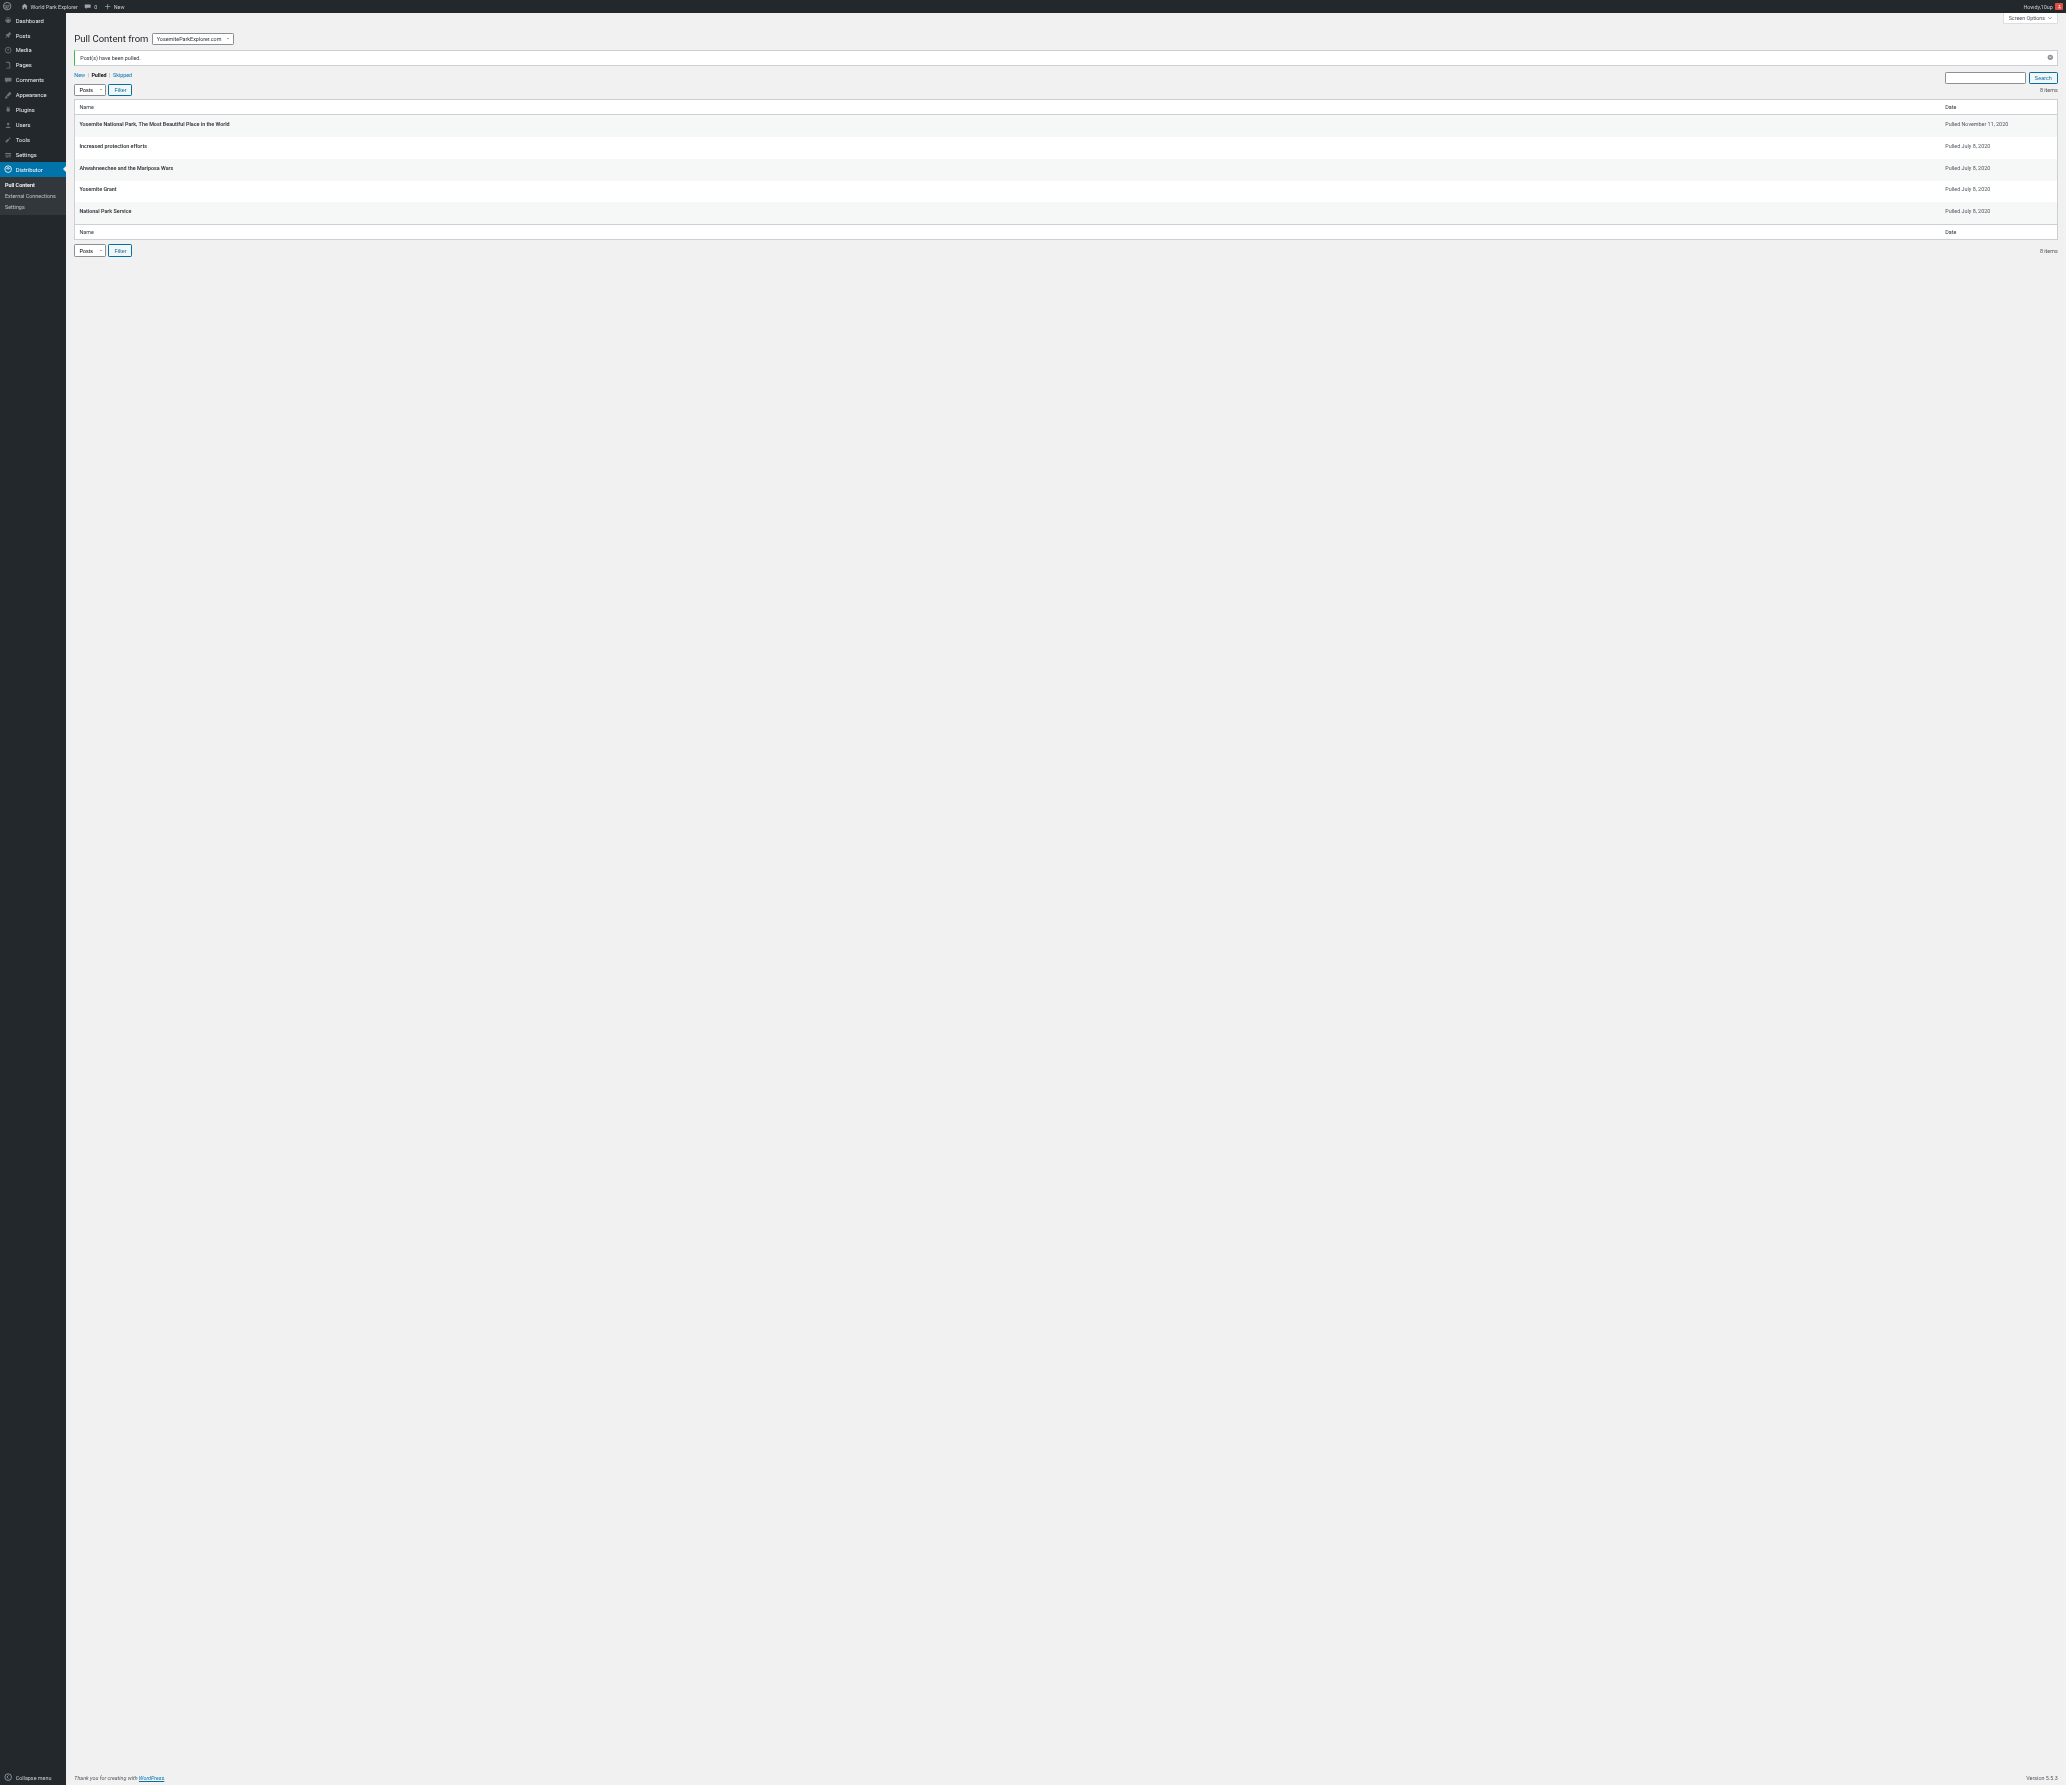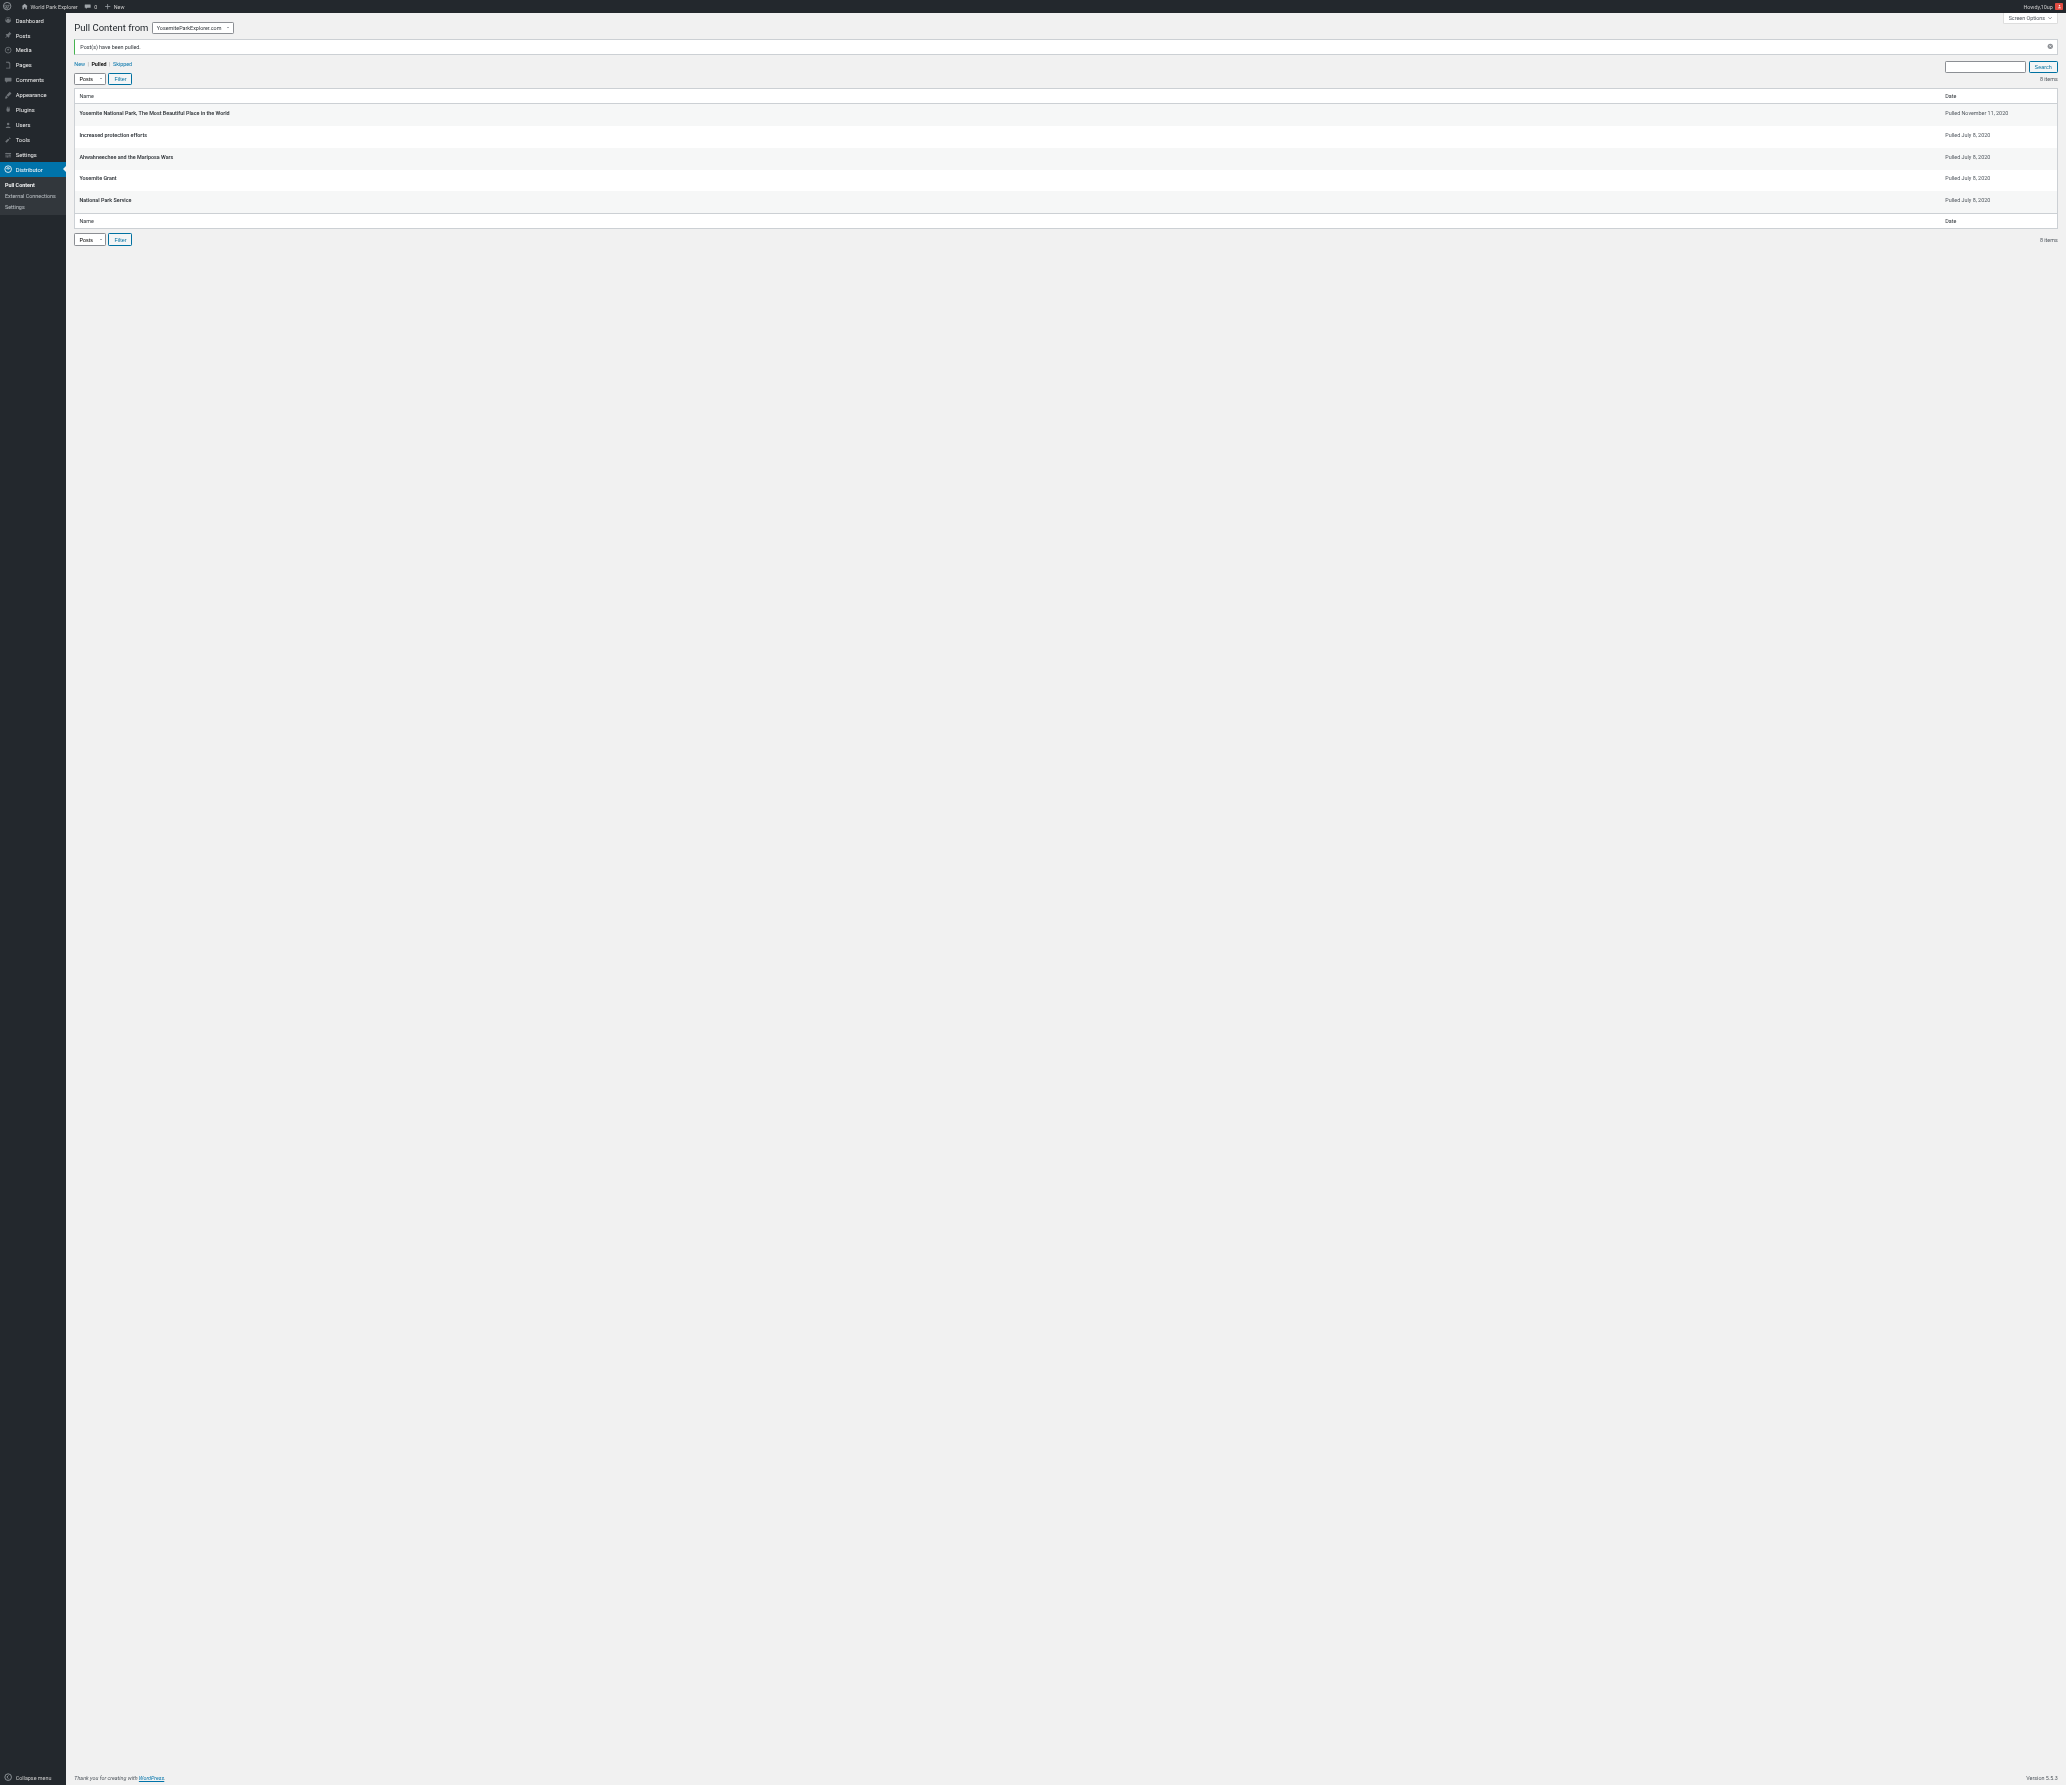--- a/index.html
+++ b/index.html
@@ -103,21 +103,21 @@
   color: #50575e;
   cursor: pointer;
   display: flex;
   align-items: center;
   gap: 2.5px;
   border-radius: 0 0 1.7px 1.7px;
 }
 
 .page-title-row {
   display: flex; align-items: center;
-  margin-top: 5px;
+  margin-top: 16px;
   margin-bottom: 5px;
 }
 .page-title {
   font-size: 9.5px;
   font-weight: 400;
   color: #23282d;
   margin-right: 3.3px;
 }
 .site-select {
   border: 0.4px solid #8c8f94;

